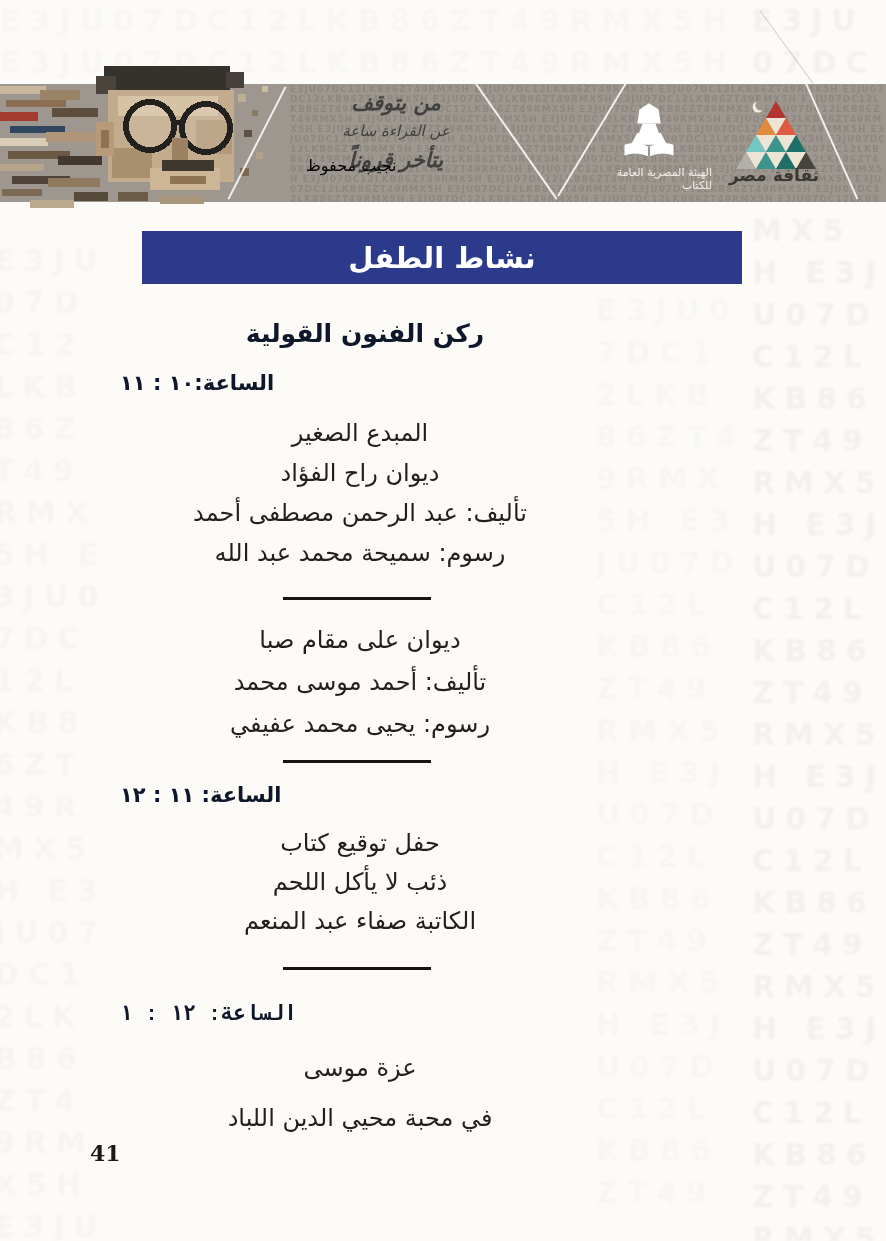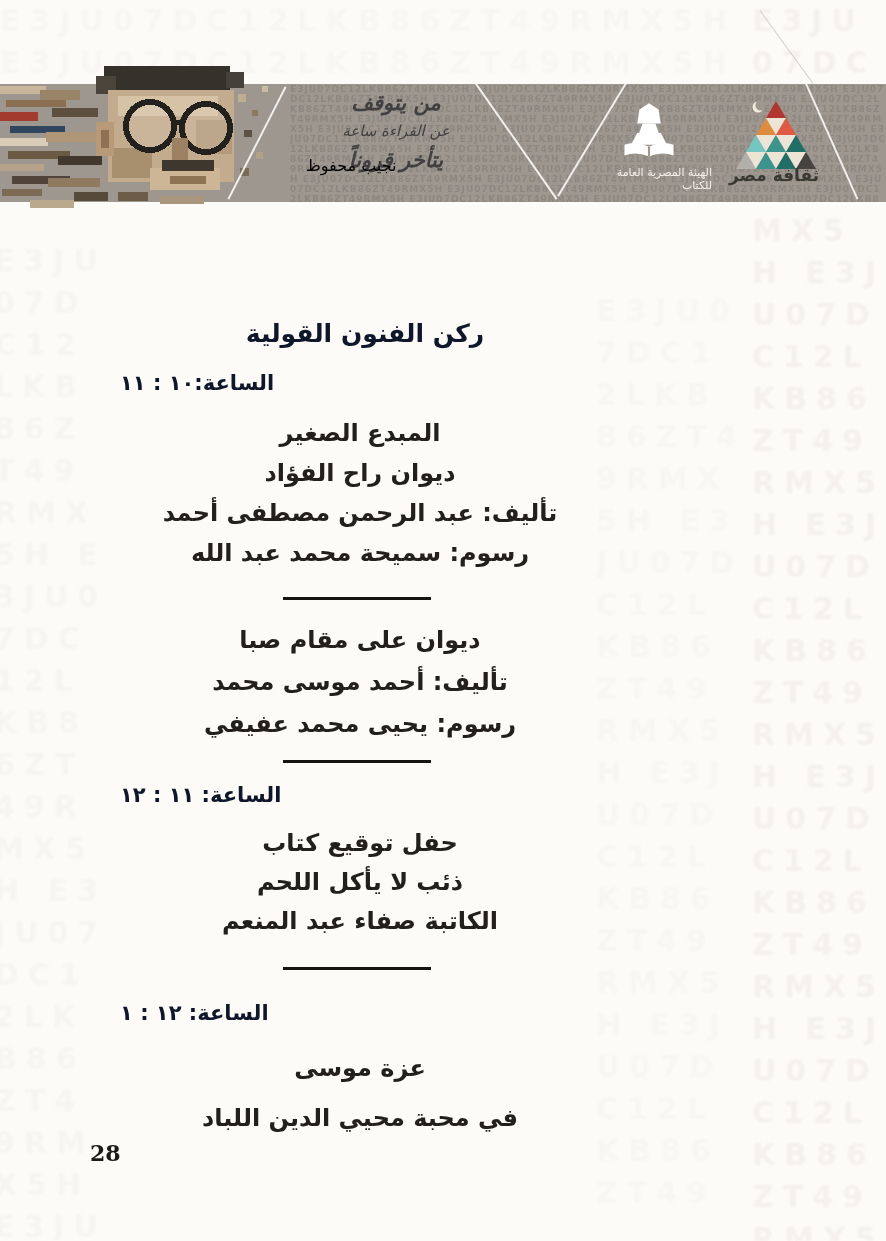--- a/index.html
+++ b/index.html
@@ -46,24 +46,24 @@
              display:flex;align-items:center;justify-content:center;color:#ffffff;
              font-size:29px;font-weight:bold;direction:rtl;}
 
   
   .red{color:#0f172a;font-weight:bold;direction:rtl;}
   #section-title{position:absolute;left:105px;top:319px;width:520px;text-align:center;
                  font-size:25px;}
   .time{position:absolute;left:120px;font-size:21px;white-space:nowrap;}
   #time-0{top:371px;}
   #time-1{top:783px;}
-  #time-2{top:1001px;}
+  #time-2{top:1001px;font-family:Liberation Mono, monospace;}
 
   .block{position:absolute;left:105px;width:510px;text-align:center;direction:rtl;
-         font-size:24px;font-weight:bold;color:#221f1c;}
+         font-size:24px;font-weight:normal;color:#221f1c;}
   #block-0{top:413px;line-height:40px;}
   #block-1{top:619px;line-height:42px;}
   #block-2{top:824px;line-height:39px;}
   #block-3{top:1043px;line-height:50px;}
 
   .divider{position:absolute;left:283px;width:148px;height:3px;background:#161412;}
   #divider-0{top:597px;}
   #divider-1{top:760px;}
   #divider-2{top:967px;}
 
@@ -172,20 +172,23 @@
       <polygon points="10,53 30,53 20,70" fill="#ece4d4"></polygon>
       <polygon points="30,53 20,70 40,70" fill="#3b948d"></polygon>
       <polygon points="30,53 50,53 40,70" fill="#ece4d4"></polygon>
       <polygon points="50,53 40,70 60,70" fill="#1f6f68"></polygon>
       <polygon points="50,53 70,53 60,70" fill="#ece4d4"></polygon>
       <polygon points="70,53 60,70 80,70" fill="#45443f"></polygon>
     </svg>
     <div id="pyramid-caption" data-interactable="false" dir="rtl">ثقافة مصر</div>
   </div>
 
+  <div id="title-bar" data-interactable="false">
+    <span data-interactable="false">نشاط الطفل</span>
+  </div>
 
   <div id="section-title" class="red" data-interactable="false">ركن الفنون القولية</div>
 
   <div id="time-0" class="time red" data-interactable="false">الساعة:١٠ : ١١</div>
   <div id="block-0" class="block" data-interactable="false">
     <div data-interactable="false">المبدع الصغير</div>
     <div data-interactable="false">ديوان راح الفؤاد</div>
     <div data-interactable="false">تأليف: عبد الرحمن مصطفى أحمد</div>
     <div data-interactable="false">رسوم: سميحة محمد عبد الله</div>
   </div>
@@ -208,14 +211,14 @@
   </div>
 
   <div id="divider-2" class="divider" data-interactable="false"></div>
 
   <div id="time-2" class="time red" data-interactable="false">الساعة: ١٢ : ١</div>
   <div id="block-3" class="block" data-interactable="false">
     <div data-interactable="false">عزة موسى</div>
     <div data-interactable="false">في محبة محيي الدين اللباد</div>
   </div>
 
-  <div id="page-number" data-interactable="false">28</div>
+  <div id="page-number" data-interactable="false">41</div>
 </div>
 
 </body></html>

